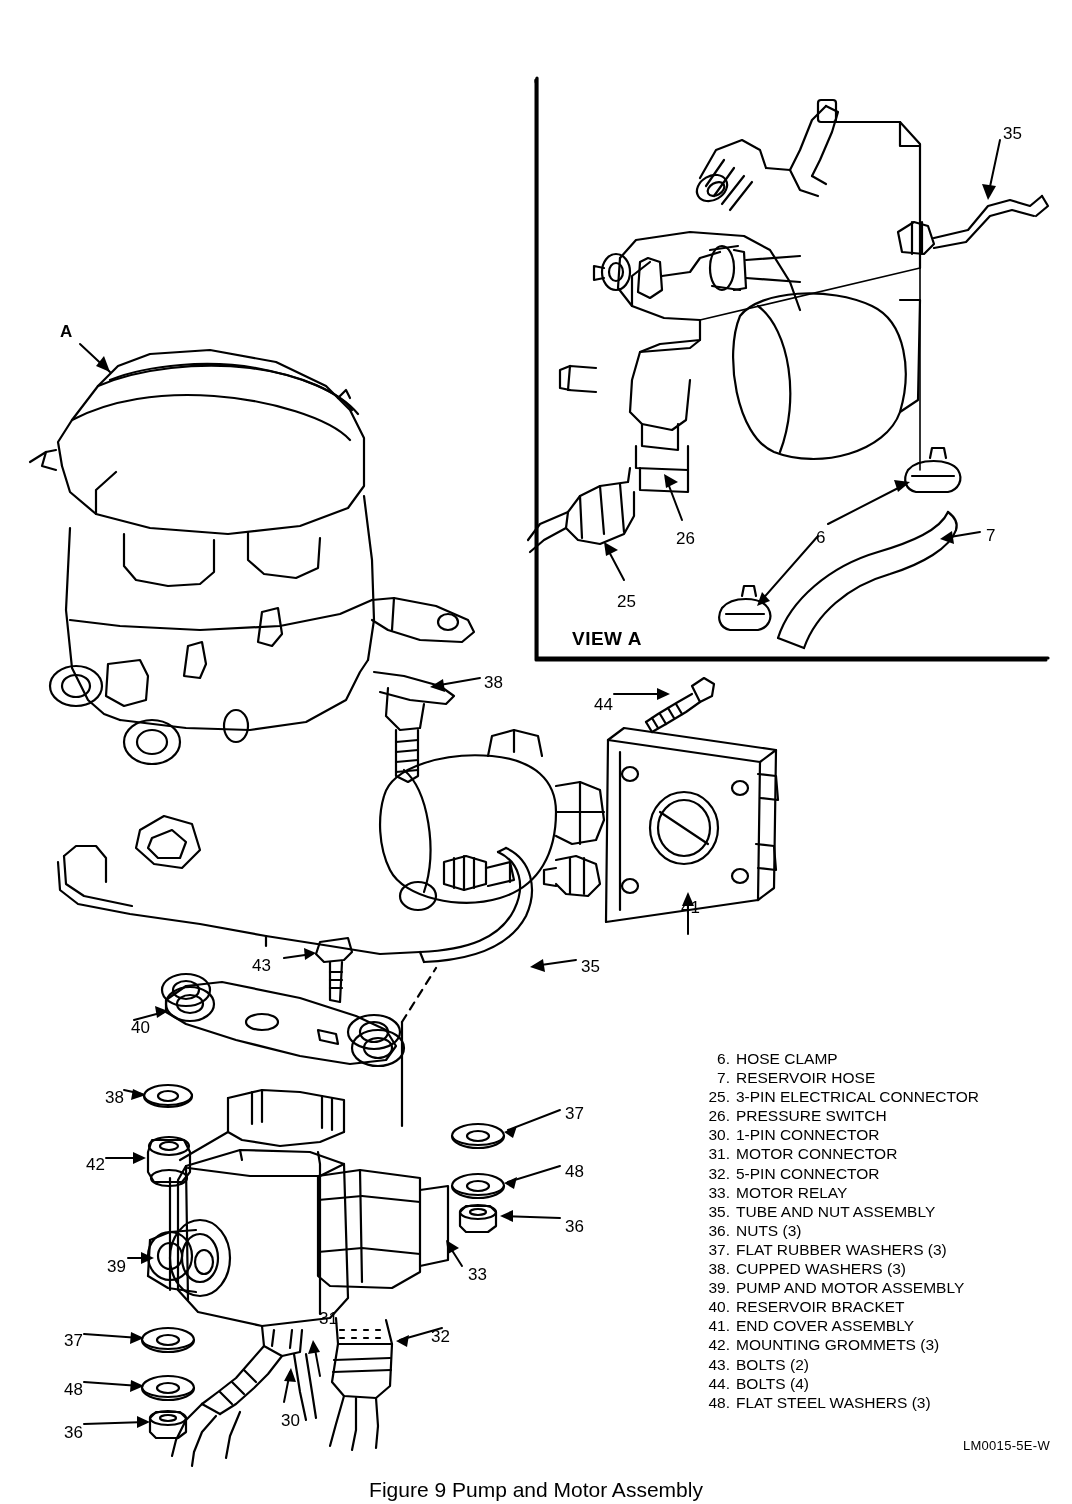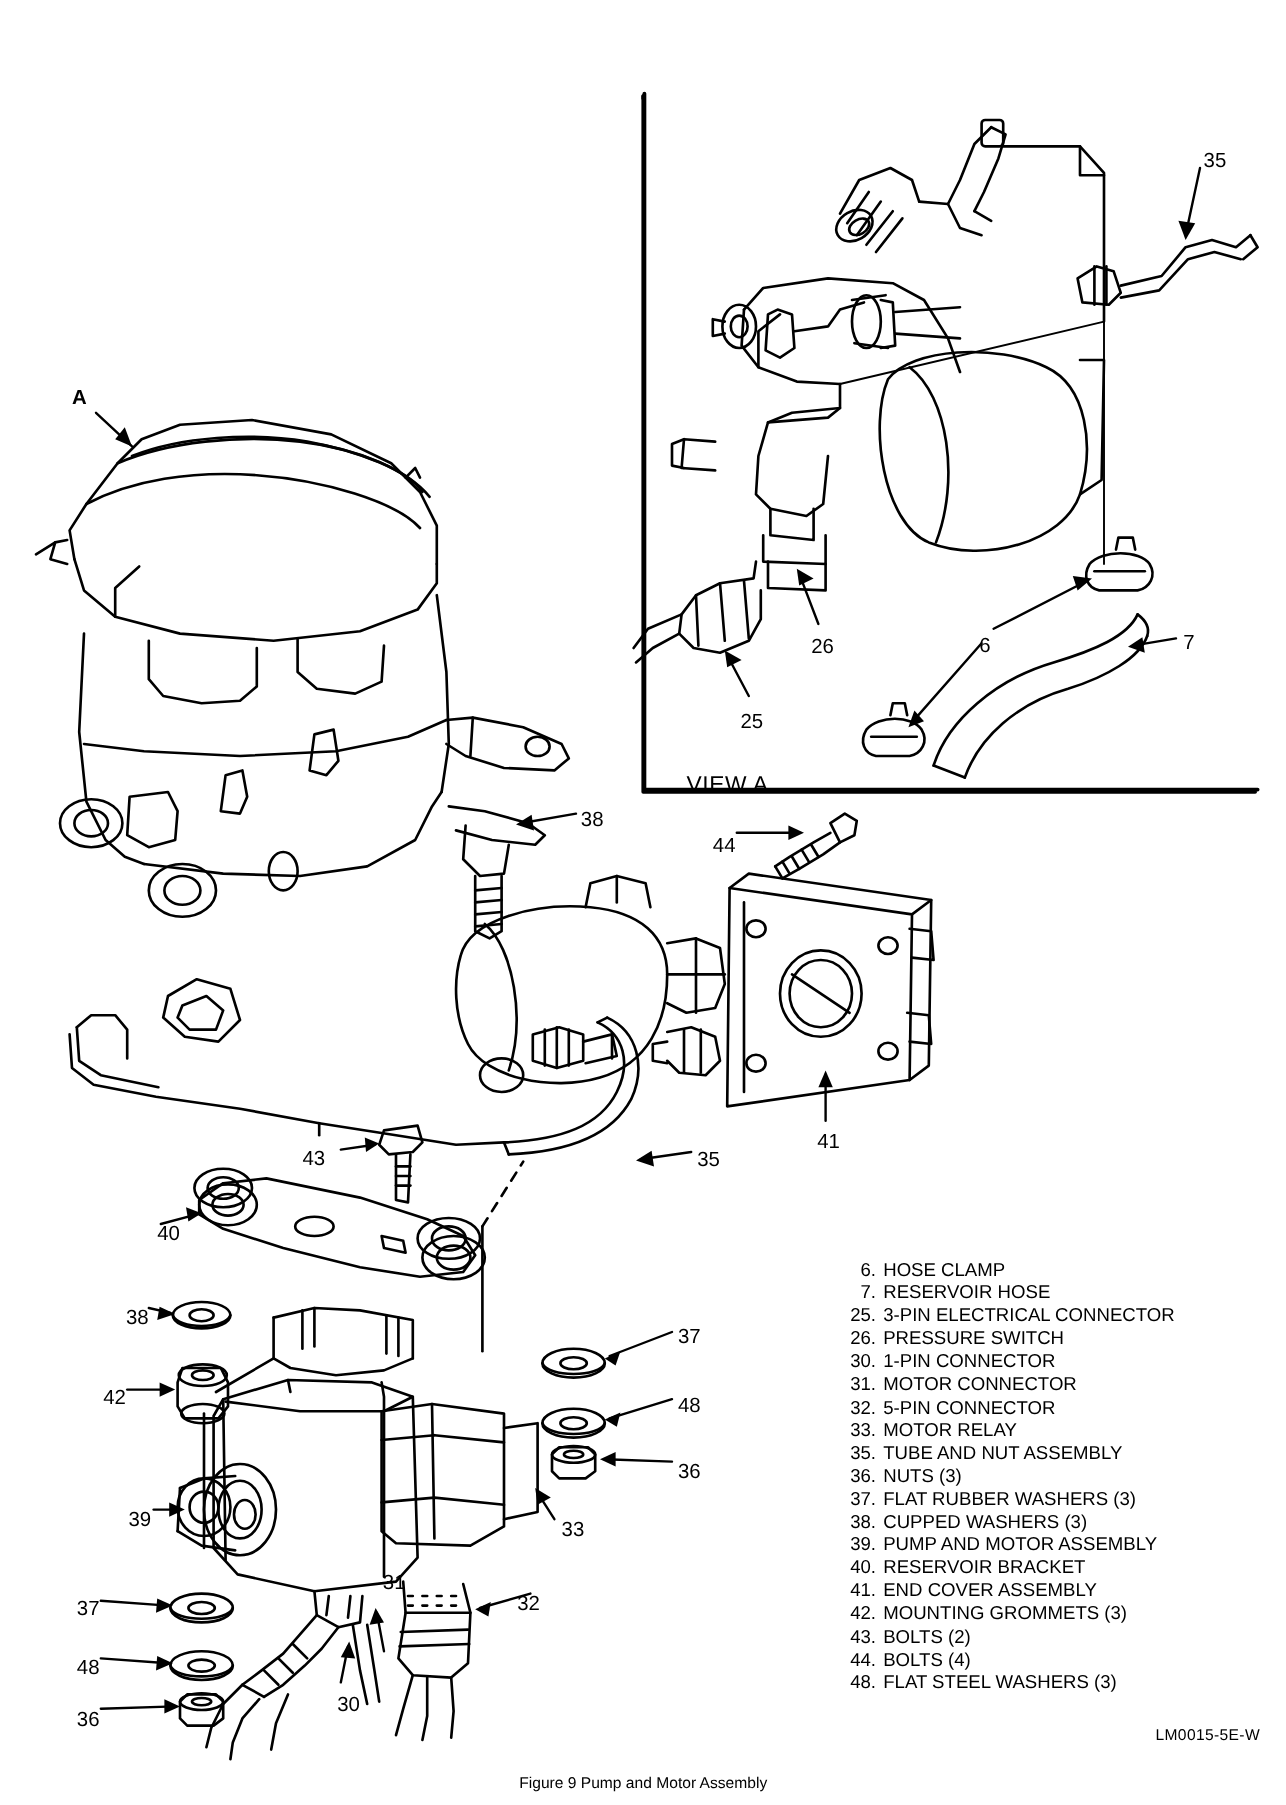--- a/index.html
+++ b/index.html
@@ -28,23 +28,22 @@
   .callout {
     position: absolute;
     font-size: 17px;
     font-family: "Liberation Sans", sans-serif;
     letter-spacing: 0px;
     white-space: nowrap;
   }
   .viewlabel {
     position: absolute;
     font-size: 19px;
-    font-weight: normal;
+    font-weight: bold;
     letter-spacing: 0.5px;
-    margin-top: 16px;
   }
   .letterlabel {
     position: absolute;
     font-size: 17px;
     font-weight: bold;
   }
   #legend {
     position: absolute;
     left: 700px;
     top: 1049px;
@@ -71,21 +70,21 @@
     top: 1438px;
     font-size: 13px;
     letter-spacing: 0.3px;
   }
   #figure-caption {
     position: absolute;
     left: 0;
     top: 1478px;
     width: 1072px;
     text-align: center;
-    font-size: 13px;
+    font-size: 21px;
   }
 </style>
 </head>
 <body>
 
 <div id="page">
 
   <svg class="svg-layer" viewBox="0 0 1072 1504">
     <g fill="none" stroke="#000" stroke-width="2.2" stroke-linecap="round" stroke-linejoin="round">
 
@@ -475,21 +474,21 @@
   <div class="viewlabel" style="left:572px; top:628px;">VIEW A</div>
 
   <div id="callout-layer">
       <div class="callout" style="left: 1003px; top: 124px;">35</div>
       <div class="callout" style="left: 676px; top: 529px;">26</div>
       <div class="callout" style="left: 617px; top: 592px;">25</div>
       <div class="callout" style="left: 816px; top: 528px;">6</div>
       <div class="callout" style="left: 986px; top: 526px;">7</div>
       <div class="callout" style="left: 484px; top: 673px;">38</div>
       <div class="callout" style="left: 594px; top: 695px;">44</div>
-      <div class="callout" style="left: 681px; top: 942px;">41</div>
+      <div class="callout" style="left: 681px; top: 898px;">41</div>
       <div class="callout" style="left: 252px; top: 956px;">43</div>
       <div class="callout" style="left: 581px; top: 957px;">35</div>
       <div class="callout" style="left: 115px; top: 1018px; margin-left: 16px;">40</div>
       <div class="callout" style="left: 105px; top: 1088px;">38</div>
       <div class="callout" style="left: 565px; top: 1104px;">37</div>
       <div class="callout" style="left: 86px; top: 1155px;">42</div>
       <div class="callout" style="left: 565px; top: 1162px;">48</div>
       <div class="callout" style="left: 565px; top: 1217px;">36</div>
       <div class="callout" style="left: 107px; top: 1257px;">39</div>
       <div class="callout" style="left: 468px; top: 1265px;">33</div>

